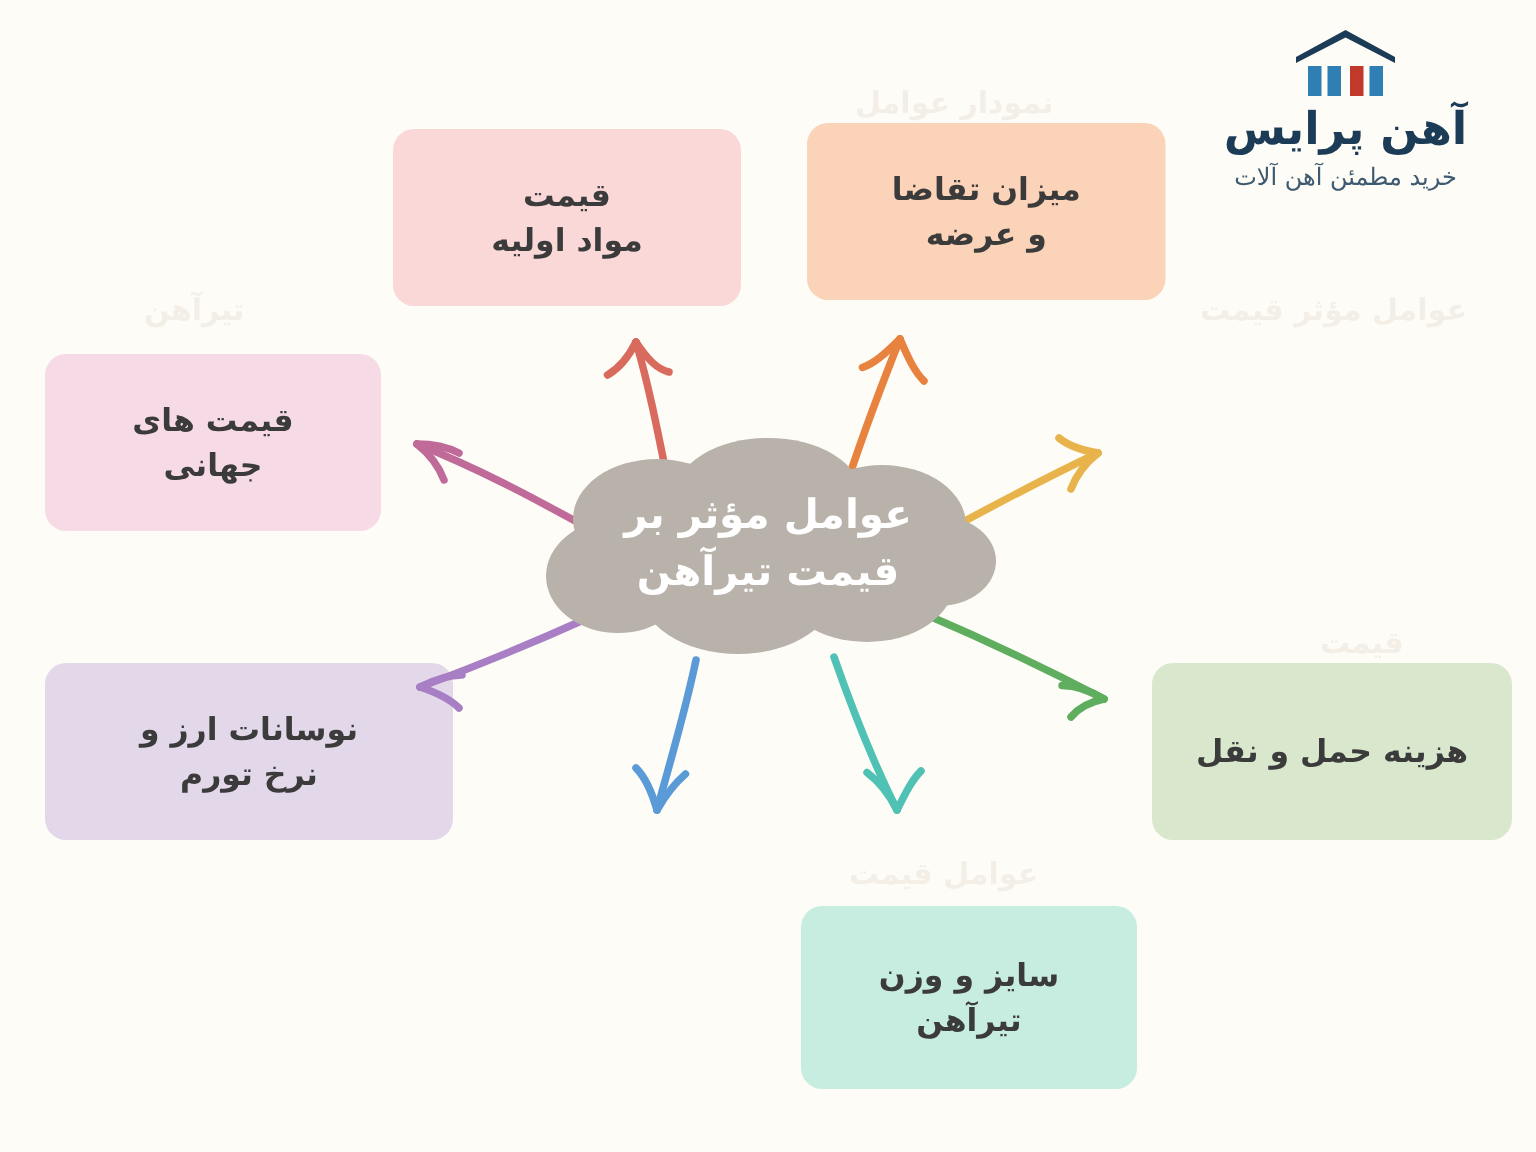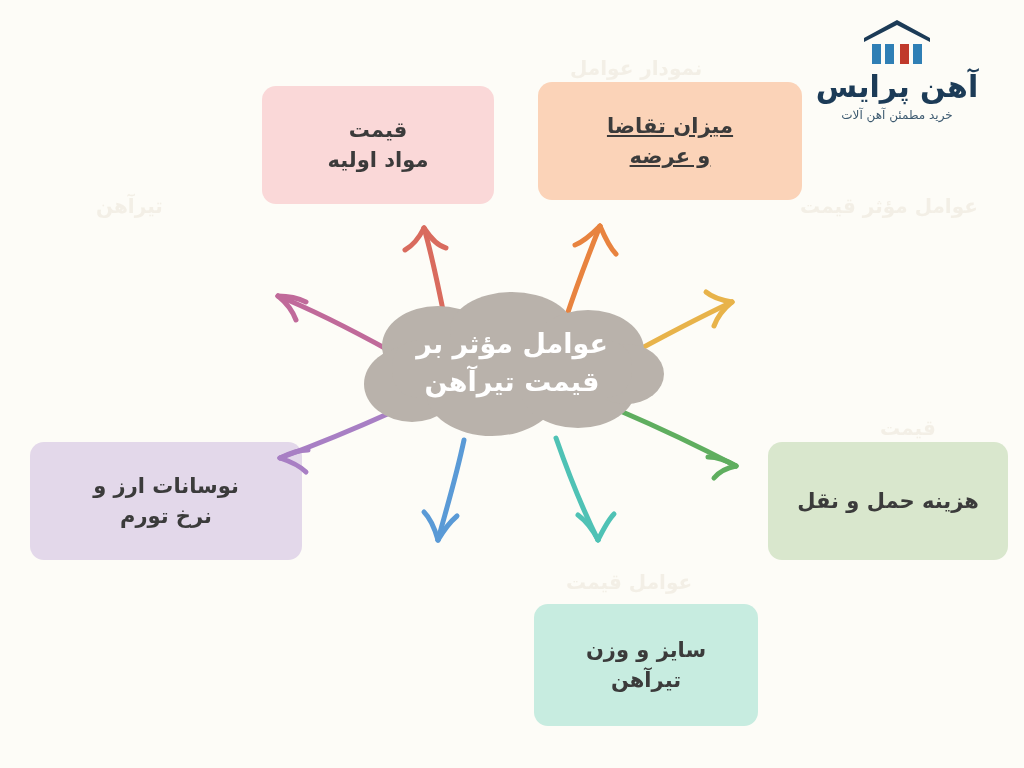--- a/index.html
+++ b/index.html
@@ -101,21 +101,21 @@
   }
   .logo-title {
     font-size: 30px;
     font-weight: bold;
     color: #1c3b57;
     letter-spacing: 0px;
     margin-top: 3px;
     text-align: center;
   }
   .logo-sub {
-    font-size: 12px;
+    font-size: 16px;
     color: #3d5a70;
     margin-top: 4px;
   }
 </style>
 </head>
 <body>
 
 <div id="canvas">
 
   <div class="ghost-label" style="left:570px; top:56px;">نمودار عوامل</div>
@@ -190,41 +190,45 @@
     </svg>
     <div class="center-text">عوامل مؤثر بر
 قیمت تیرآهن</div>
   </div>
 
   <div class="node" style="left:262px; top:86px; width:232px; height:118px; background:#fad8d8;">
     <span>قیمت
 مواد اولیه</span>
   </div>
 
-  <div class="node" style="left:538px; top:82px; width:264px; height:118px; background:#fbd3b8;text-decoration:underline;">
+  <div class="node" style="left:538px; top:82px; width:239px; height:118px; background:#fbd3b8;">
     <span>میزان تقاضا
 و عرضه</span>
   </div>
 
 
   <div class="node" style="left:768px; top:442px; width:240px; height:118px; background:#d9e7cd;align-items:center;">
     <span>هزینه حمل و نقل</span>
   </div>
 
   <div class="node" style="left:534px; top:604px; width:224px; height:122px; background:#c7ece0;">
     <span>سایز و وزن
 تیرآهن</span>
   </div>
 
 
   <div class="node" style="left:30px; top:442px; width:272px; height:118px; background:#e3d8ea;">
     <span>نوسانات ارز و
 نرخ تورم</span>
   </div>
 
+  <div class="node" style="left:30px; top:236px; width:224px; height:118px; background:#f6dbe6;">
+    <span>قیمت های
+جهانی</span>
+  </div>
 
   <div class="logo">
     <div class="logo-mark">
       <svg viewBox="0 0 74 48" width="74" height="48">
         <path d="M4,20 L37,2 L70,20 L70,24 L37,7 L4,24 Z" fill="#1c3b57"></path>
         <rect x="12" y="26" width="9" height="20" fill="#2f7fb5"></rect>
         <rect x="25" y="26" width="9" height="20" fill="#2f7fb5"></rect>
         <rect x="40" y="26" width="9" height="20" fill="#c0392b"></rect>
         <rect x="53" y="26" width="9" height="20" fill="#2f7fb5"></rect>
       </svg>

